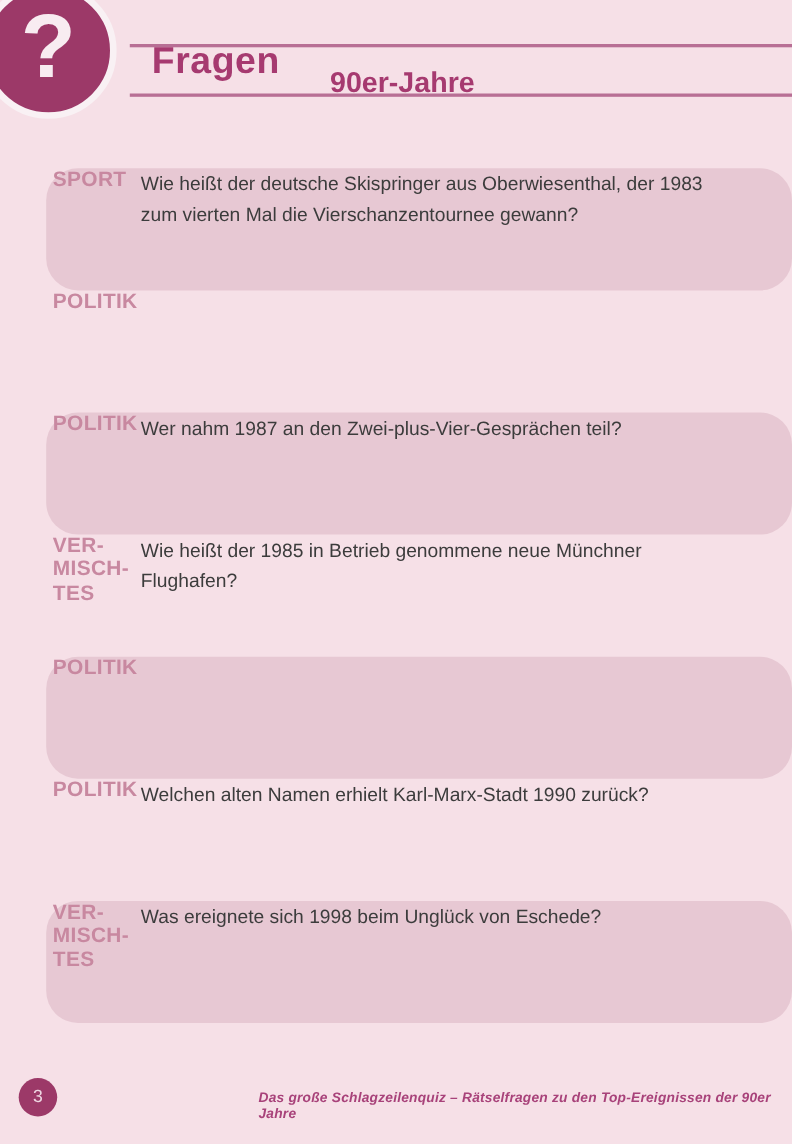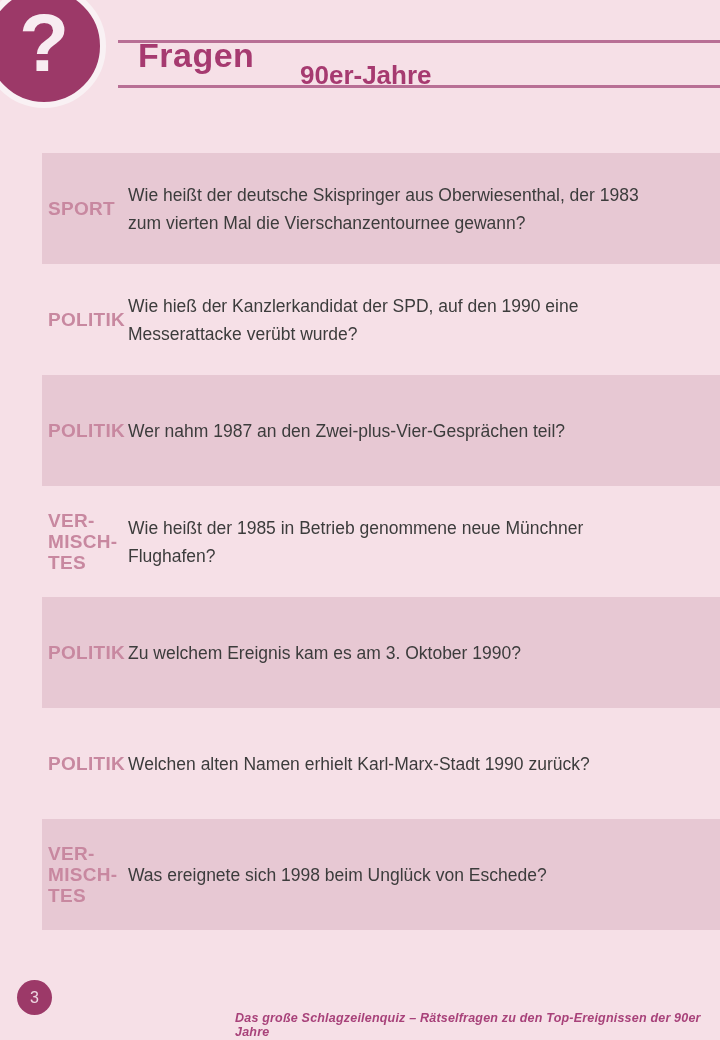--- a/index.html
+++ b/index.html
@@ -43,21 +43,21 @@
     position:absolute;left:138px;top:36px;
     font-size:34px;font-weight:bold;color:var(--heading);letter-spacing:0.5px;
   }
   .subtitle{
     position:absolute;left:300px;top:60px;
     font-size:26px;font-weight:bold;color:var(--heading);
   }
 
   
   .rows{position:absolute;top:153px;left:42px;width:678px;}
-  .row{height:111px;display:flex;align-items:center;}
+  .row{height:111px;display:flex;align-items:flex-start;border-radius:29px;}
   .row:nth-child(odd){background:var(--band);}
   .category{
     width:86px;padding-left:6px;flex:0 0 86px;
     font-weight:bold;font-size:19px;color:var(--label);
     line-height:1.12;white-space:pre-line;letter-spacing:0.3px;
   }
   .question{
     max-width:545px;
     font-size:17.5px;color:var(--question);
     line-height:28px;white-space:pre-line;
@@ -66,21 +66,21 @@
   
   .page-circle{
     position:absolute;left:17px;top:980px;width:35px;height:35px;
     border-radius:50%;background:var(--accent);
     color:#eed7e2;font-size:16px;
     display:flex;align-items:center;justify-content:center;
   }
   .footer-text{
     position:absolute;left:235px;top:991px;
     font-size:12.5px;font-style:italic;font-weight:bold;
-    color:var(--footer);letter-spacing:0.2px;margin-top:20px;
+    color:var(--footer);letter-spacing:0.2px;
   }
 </style>
 </head>
 <body>
 
 <div class="badge">
   <span class="glyph">?</span>
 </div>
 
 <div class="rule rule-top"></div>
@@ -89,37 +89,34 @@
 <div class="subtitle">90er-Jahre</div>
 
 <div class="rows">
   <div class="row">
     <div class="category">SPORT</div>
     <div class="question">Wie heißt der deutsche Skispringer aus Oberwiesenthal, der 1983
 zum vierten Mal die Vierschanzentournee gewann?</div>
   </div>
   <div class="row">
     <div class="category">POLITIK</div>
-    <div class="question">Wie hieß der Kanzlerkandidat der SPD, auf den 1990 eine
-Messerattacke verübt wurde?</div>
   </div>
   <div class="row">
     <div class="category">POLITIK</div>
     <div class="question">Wer nahm 1987 an den Zwei-plus-Vier-Gesprächen teil?</div>
   </div>
   <div class="row">
     <div class="category">VER-
 MISCH-
 TES</div>
     <div class="question">Wie heißt der 1985 in Betrieb genommene neue Münchner
 Flughafen?</div>
   </div>
   <div class="row">
     <div class="category">POLITIK</div>
-    <div class="question">Zu welchem Ereignis kam es am 3. Oktober 1990?</div>
   </div>
   <div class="row">
     <div class="category">POLITIK</div>
     <div class="question">Welchen alten Namen erhielt Karl-Marx-Stadt 1990 zurück?</div>
   </div>
   <div class="row">
     <div class="category">VER-
 MISCH-
 TES</div>
     <div class="question">Was ereignete sich 1998 beim Unglück von Eschede?</div>

